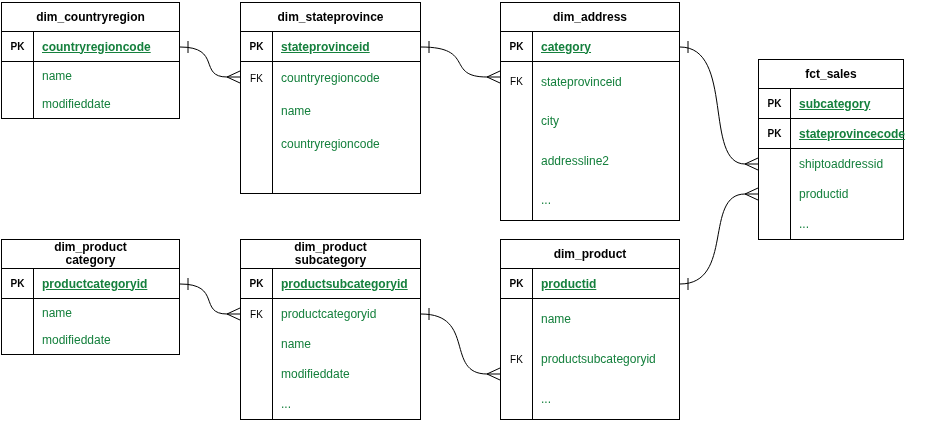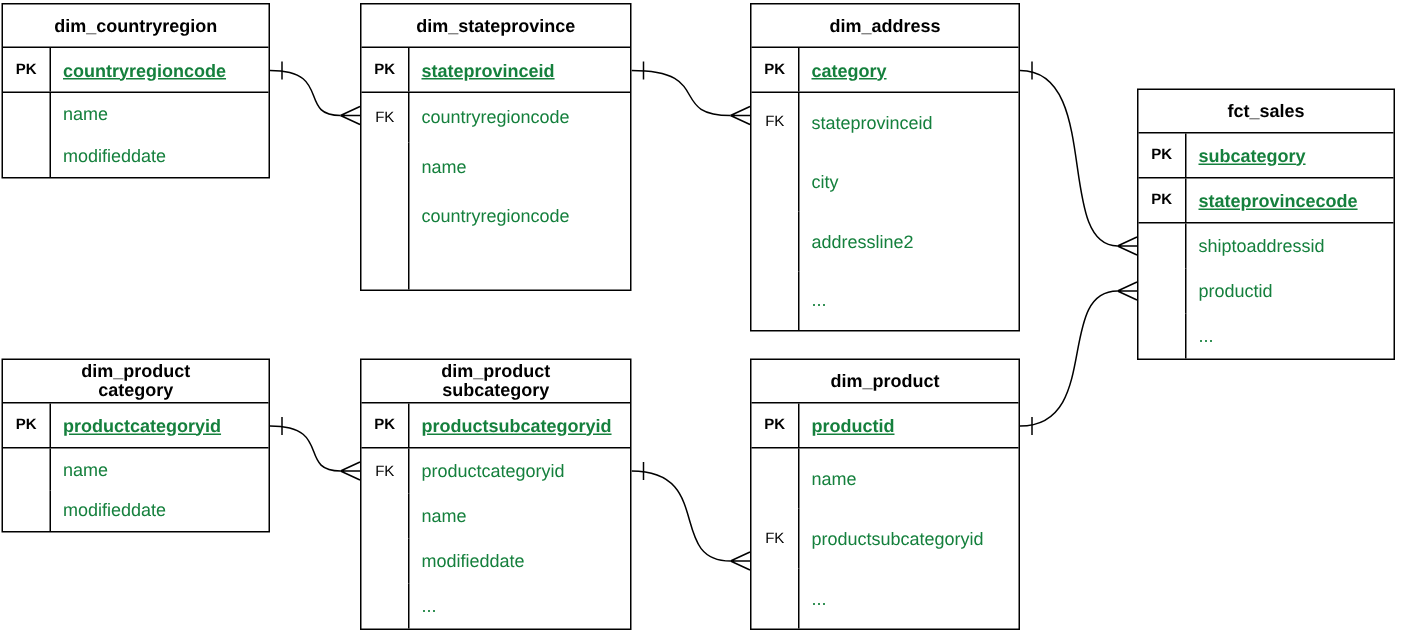--- a/index.html
+++ b/index.html
@@ -207,21 +207,21 @@
     </div>
   </div>
         <div class="row">
     <div class="cell-key"></div>
     <div class="cell-field">
       <span>...</span>
     </div>
   </div>
       </div>
   </div>
-    <div class="tbl" style="left: 758px; top: 59px; width: 172px; height: 181px;">
+    <div class="tbl" style="left: 758px; top: 59px; width: 146px; height: 181px;">
     <div class="tbl-title">fct_sales</div>
     <div class="tbl-keyrows">
         <div class="row keyrow">
     <div class="cell-key pk">PK</div>
     <div class="cell-field">
       <span class="pkfield">subcategory</span>
     </div>
   </div>
         <div class="row keyrow">
     <div class="cell-key pk">PK</div>

